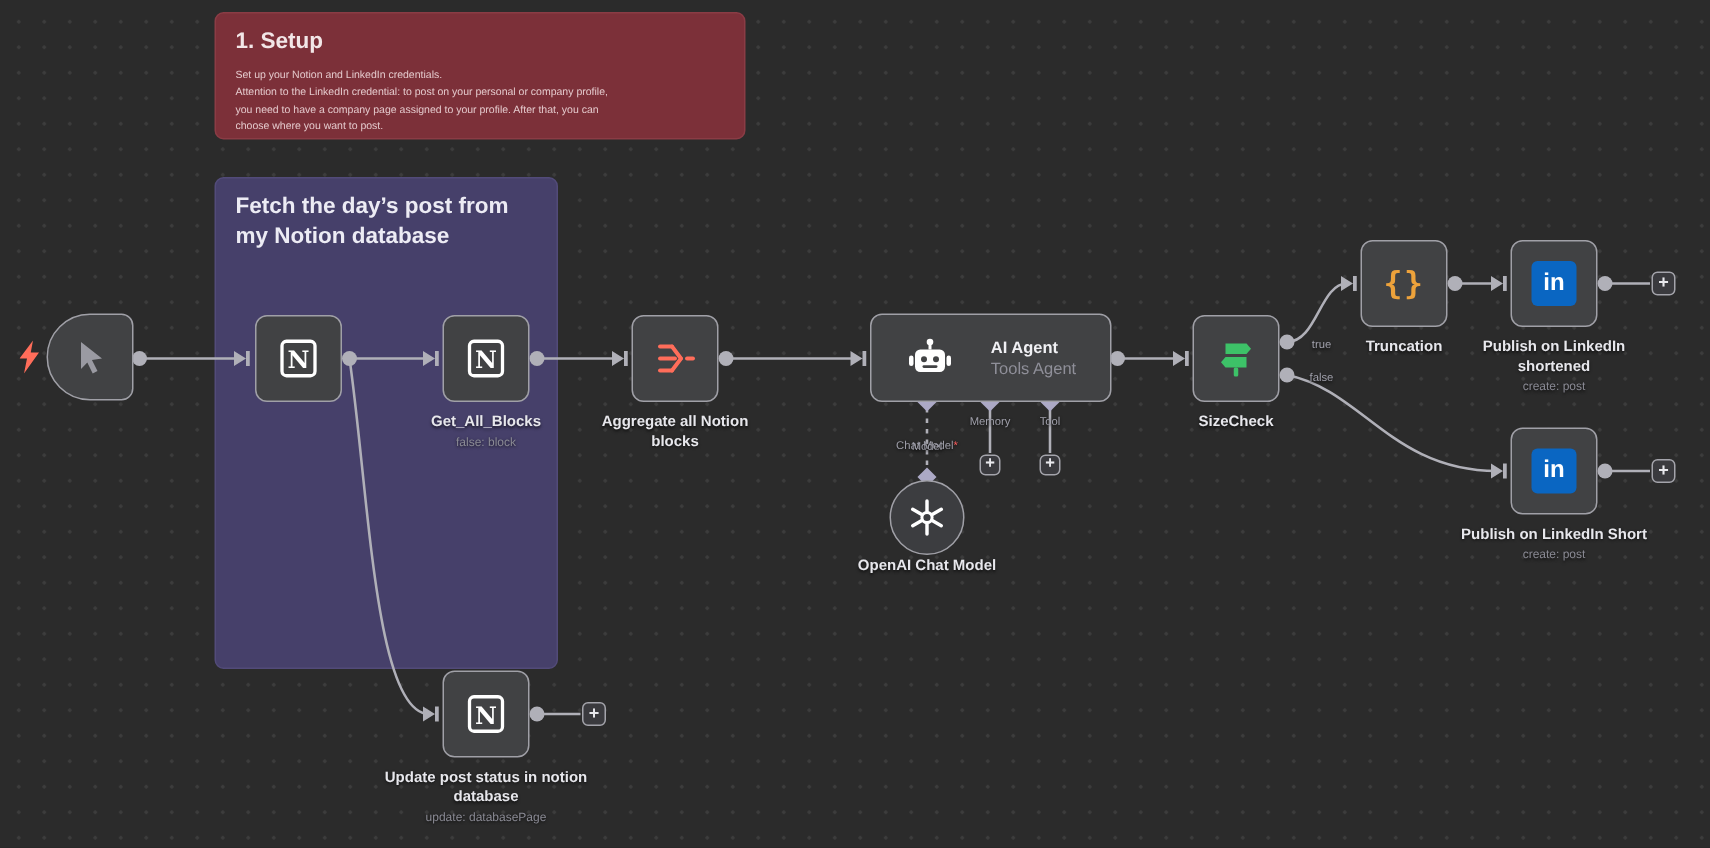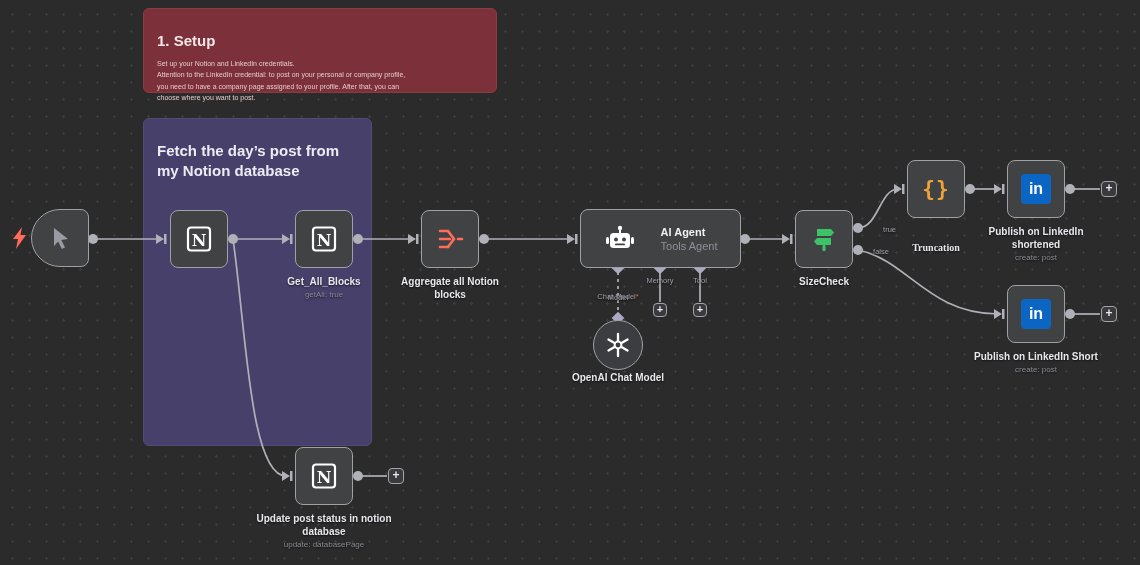--- a/index.html
+++ b/index.html
@@ -13,21 +13,21 @@
     overflow:hidden;
     background-color:#2b2b2b;
     background-image:radial-gradient(circle,#3d3d3d 1px, transparent 1.2px);
     background-size:17px 17px;
     background-position:4px 6px;
   }
   
   .sticky{position:absolute;border-radius:6px;z-index:1;box-sizing:border-box;}
   .sticky.purple{background:#46406a;border:1px solid #524b79;}
   .sticky.red{background:#7c3039;border:1px solid #8a3c45;}
-  .sticky-title{font-size:15px;font-weight:700;color:#ecebf4;padding:9px 13px 0;line-height:1.35;margin-top:13px;}
+  .sticky-title{font-size:15px;font-weight:700;color:#ecebf4;padding:9px 13px 0;line-height:1.35;}
   .sticky.red .sticky-title{color:#f2e6e7;}
   .sticky-body{padding:7px 13px 8px;font-size:7px;line-height:1.6;color:#e4c9cc;}
   .sticky-body div{white-space:nowrap;}
   
   svg#edges{position:absolute;left:0;top:0;z-index:2;}
   .edge{stroke:#b0b0b8;stroke-width:1.7;fill:none;}
   .edge.dashed{stroke-dasharray:3 4;}
   .out-port{fill:#b0b0b8;}
   .in-port{fill:#b0b0b8;}
   .diamond{fill:#aca9c6;}
@@ -159,21 +159,21 @@
   </div>
 
   <div class="node" style="left:295px;top:210px;">
     <svg width="30" height="30" viewBox="0 0 30 30">
       <rect x="4" y="3.5" width="22" height="23" rx="3" fill="none" stroke="#fff" stroke-width="2.2"></rect>
       <text x="15" y="21.5" text-anchor="middle" font-family="DejaVu Serif, serif" font-weight="bold" font-size="16" fill="#fff">N</text>
     </svg>
   </div>
   <div class="node-label" style="left:264px;top:275px;width:120px;">
     <span>Get_All_Blocks</span>
-    <div class="node-sub">getAll: true</div>
+    <div class="node-sub">false: block</div>
   </div>
 
   <div class="node" style="left:421px;top:210px;">
     <svg width="30" height="28" viewBox="0 0 30 28">
       <g stroke="#ff6d5a" stroke-width="2.6" stroke-linecap="round" fill="none">
         <path d="M5,6 H13"></path>
           <path d="M5,14 H15"></path>
           <path d="M5,22 H13"></path>
         <path d="M13,6 L19,14"></path>
           <path d="M13,22 L19,14"></path>
@@ -224,27 +224,27 @@
   <div class="node-label" style="left:548px;top:371px;width:140px;">OpenAI Chat Model</div>
 
   <div class="node" style="left:795px;top:210px;">
     <svg width="30" height="30" viewBox="0 0 30 30">
       <path d="M8,5 h14 l3,3.5 -3,3.5 h-14 z" fill="#3dc268"></path>
       <path d="M22,14 h-14 l-3,3.5 3,3.5 h14 z" fill="#3dc268"></path>
       <rect x="13.5" y="21" width="3" height="6" rx="1" fill="#3dc268"></rect>
     </svg>
   </div>
   <div class="node-label" style="left:779px;top:275px;width:90px;">SizeCheck</div>
-  <div class="port-label" style="left:866px;top:225px;width:30px;text-align:right;">true</div>
+  <div class="port-label" style="left:866px;top:225px;width:30px;text-align:center;">true</div>
   <div class="port-label" style="left:866px;top:247px;width:30px;text-align:center;">false</div>
 
   <div class="node" style="left:907px;top:160px;">
     <span class="braces-glyph">{}</span>
   </div>
-  <div class="node-label" style="left:891px;top:241px;width:90px;font-family:Liberation Serif, serif;">Truncation</div>
+  <div class="node-label" style="left:891px;top:225px;width:90px;">Truncation</div>
 
   <div class="node" style="left:1007px;top:160px;">
     <div class="linkedin-badge">in</div>
   </div>
   <div class="node-label" style="left:971px;top:225px;width:130px;">
     <span>Publish on LinkedIn shortened</span>
     <div class="node-sub">create: post</div>
   </div>
   <div class="plus" style="left:1101px;top:181px;">+</div>
 

